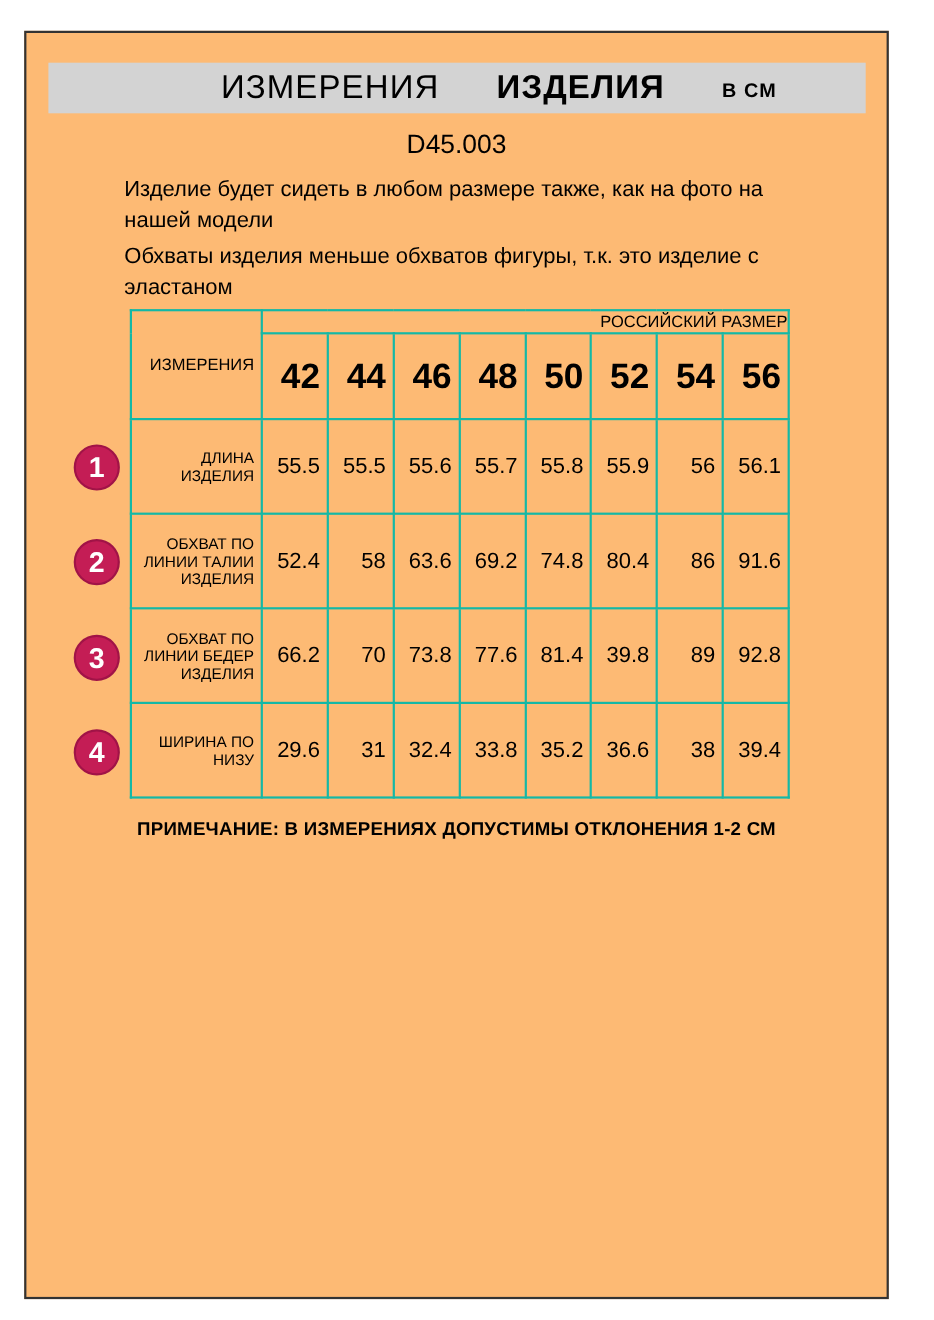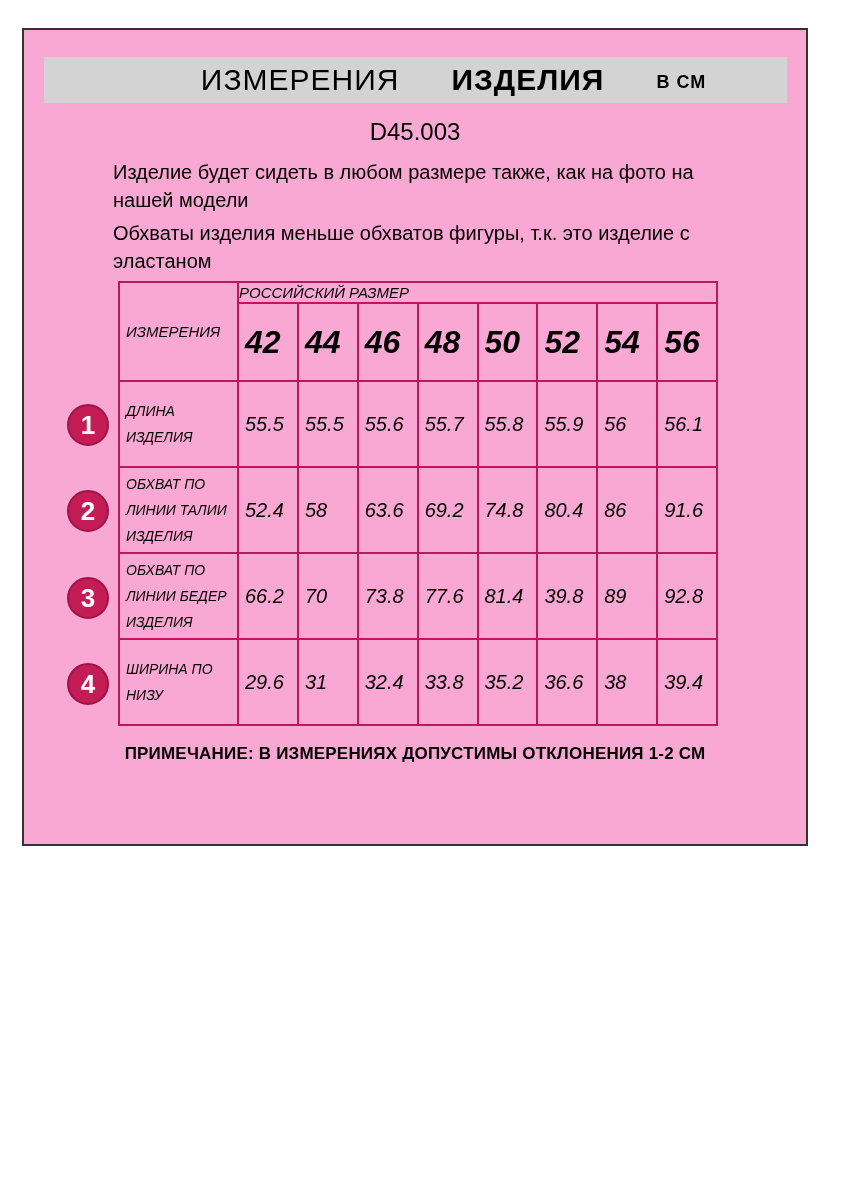--- a/index.html
+++ b/index.html
@@ -7,23 +7,23 @@
   body {
     width: 849px; height: 1200px;
     font-family: "Liberation Sans", sans-serif;
     color: #000;
     position: relative;
     overflow: hidden;
   }
   .frame {
     position: absolute;
     left: 22px; top: 28px;
-    width: 786px; height: 818px;
+    width: 786px; height: 1153px;
     border: 2px solid #333;
-    background: #f9a8d4;
+    background: #fdba74;
   }
   
   .banner {
     position: absolute;
     left: 20px; top: 27px;
     width: 743px; height: 46px;
     background: #d3d3d3;
     display: flex;
     align-items: center;
     justify-content: center;
@@ -59,30 +59,29 @@
     width: 100%; height: 450px;
   }
   table.size-table {
     position: absolute;
     left: 94px; top: 0;
     width: 600px;
     border-collapse: collapse;
     table-layout: fixed;
   }
   table.size-table th, table.size-table td {
-    border: 2px solid #be185d;
-    text-align: left;
+    border: 2px solid #14b8a6;
+    text-align: right;
     vertical-align: middle;
     padding: 0 6px;
-    font-style: italic;
   }
   .corner-cell   { font-size: 15px; font-weight: 400; }
   .group-header  { font-size: 15px; font-weight: 400; height: 20px; padding: 1px 0 !important; }
   .size-cell     { font-size: 32px; font-weight: 700; height: 78px; }
-  .row-label     { font-size: 14px; font-weight: 400; line-height: 26px; margin-top: 12px; }
+  .row-label     { font-size: 14px; font-weight: 400; line-height: 16px; margin-top: 12px; }
   .value-cell    { font-size: 20px; font-weight: 400; }
   tr.data-row    { height: 86px; }
 
   .row-badge {
     position: absolute;
     left: 43px;
     width: 42px; height: 42px;
     border-radius: 50%;
     background: #c41d55;
     border: 2px solid #a11347;

